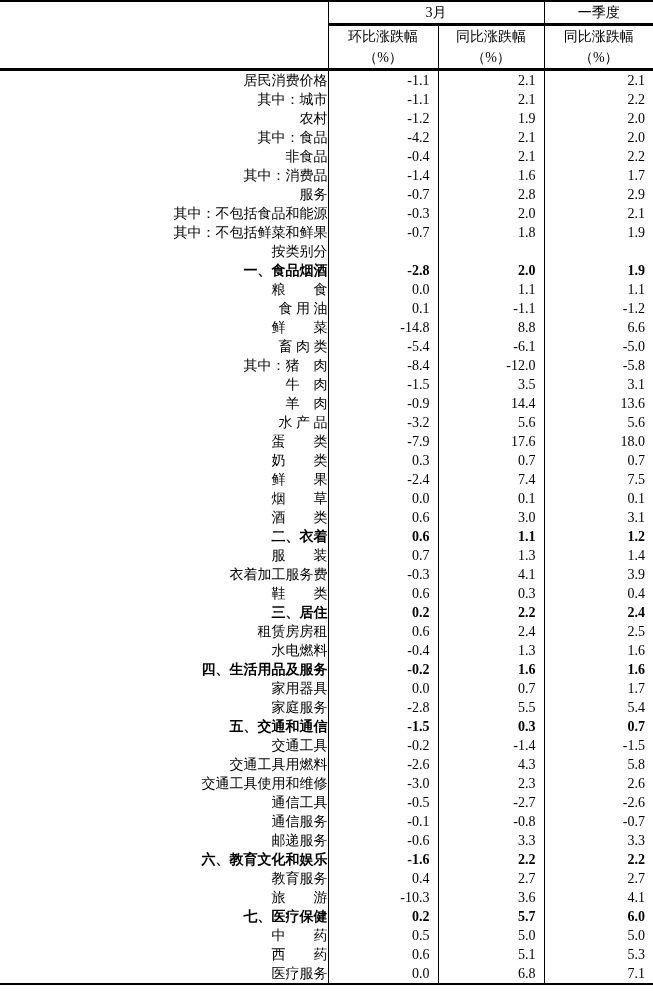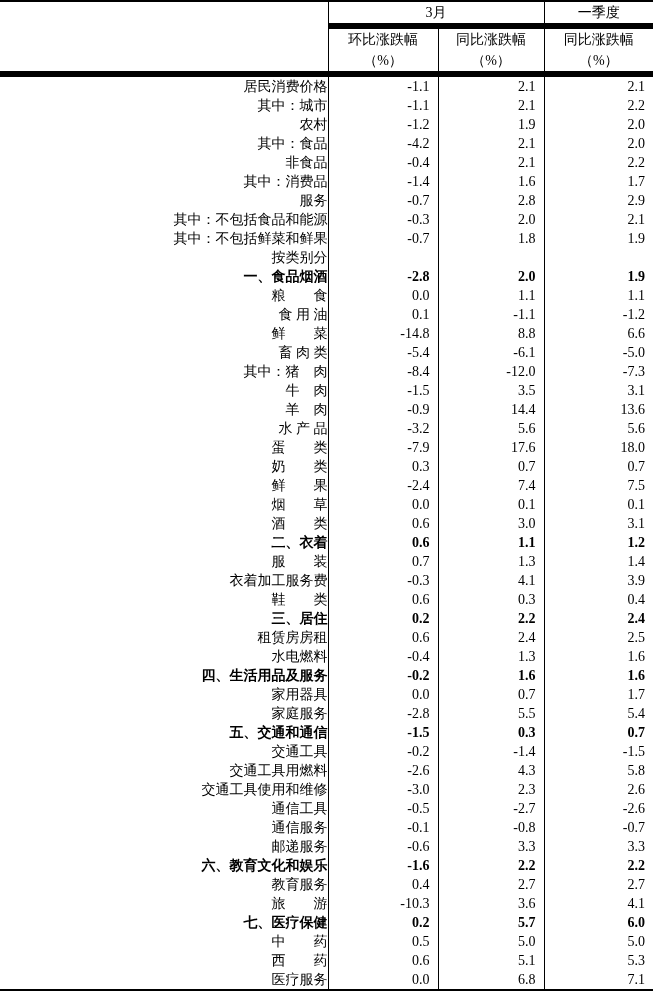--- a/index.html
+++ b/index.html
@@ -31,21 +31,21 @@
   col.c-q{width:109px;}
   thead th{
     font-weight:normal;
     font-size:14px;
     height:21px;
     text-align:center;
     padding:0;
     line-height:21px;
   }
   .vline{border-left:1px solid #000;}
-  .bline{border-bottom:6px solid #000000;}
+  .bline{border-bottom:3px solid #000000;}
   tbody td{
     height:19px;
     line-height:19px;
     padding:0;
     overflow:hidden;
     white-space:pre;
   }
   td.label{text-align:right;}
   td.num{
     text-align:right;
@@ -171,21 +171,21 @@
         <tr>
           <td class="label ind1">畜 肉 类</td>
           <td class="num">-5.4</td>
           <td class="num">-6.1</td>
           <td class="num">-5.0</td>
         </tr>
         <tr>
           <td class="label ind3">其中：猪　肉</td>
           <td class="num">-8.4</td>
           <td class="num">-12.0</td>
-          <td class="num">-7.3</td>
+          <td class="num">-5.8</td>
         </tr>
         <tr>
           <td class="label ind4">牛　肉</td>
           <td class="num">-1.5</td>
           <td class="num">3.5</td>
           <td class="num">3.1</td>
         </tr>
         <tr>
           <td class="label ind4">羊　肉</td>
           <td class="num">-0.9</td>

